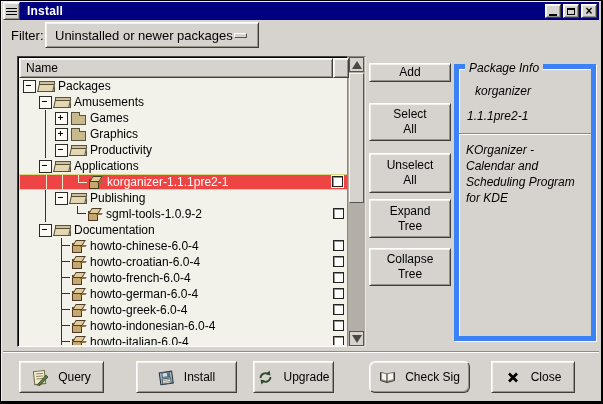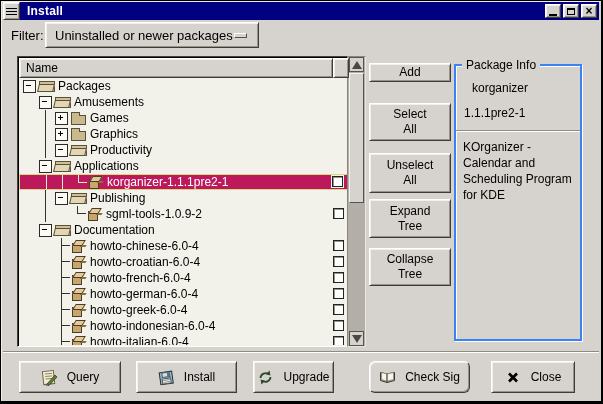--- a/index.html
+++ b/index.html
@@ -74,22 +74,22 @@
   .vscroll{position:absolute;left:346px;top:55px;width:19px;height:291px;background:#b3afa8;border:1px solid;border-color:#8a867e #e8e6e0 #e8e6e0 #8a867e;}
   .sb-btn{position:absolute;left:1px;width:15px;height:15px;background:#d6d3ce;border:1px solid #55534d;display:flex;align-items:center;justify-content:center;}
   .sb-up{top:0;}
   .sb-down{bottom:0;}
   .tri-up{width:0;height:0;border-left:5px solid transparent;border-right:5px solid transparent;border-bottom:8px solid #4a4840;}
   .tri-down{width:0;height:0;border-left:5px solid transparent;border-right:5px solid transparent;border-top:8px solid #4a4840;}
   .sb-thumb{position:absolute;left:1px;top:16px;width:15px;height:130px;background:#d6d3ce;border:1px solid;border-color:#f4f2ec #55534d #55534d #f4f2ec;}
   
   .side-btn{position:absolute;left:368px;width:82px;display:flex;align-items:center;justify-content:center;text-align:center;white-space:pre-line;cursor:default;line-height:15px;}
   
-  .pkginfo{position:absolute;left:453px;top:63px;width:128px;height:277px;
-    border:2px solid #3b82f6;box-shadow:inset 1px 1px 0 #fff,1px 1px 0 #fff;}
+  .pkginfo{position:absolute;left:453px;top:63px;width:142px;height:277px;
+    border:5px solid #3b82f6;box-shadow:inset 1px 1px 0 #fff,1px 1px 0 #fff;font-style:italic;}
   .pi-legend{position:absolute;left:6px;top:-8px;background:#d6d3ce;padding:0 4px;}
   .pi-name{margin:15px 16px 0;}
   .pi-version{margin:11px 8px 0;}
   .pi-sep{margin:10px 0 7px;}
   .pi-desc{margin:0 7px;line-height:16px;}
   
   .hsep{position:absolute;left:2px;right:2px;top:350px;}
   .bottom-btn{position:absolute;top:360px;height:32px;display:flex;align-items:center;justify-content:center;gap:9px;cursor:default;}
   .bicon{width:17px;height:17px;flex:none;}
 </style>
@@ -178,21 +178,21 @@
   </div>
         <div class="trow">
     <span class="cells" style="display: flex;">
             <span class="cell blank"></span>
           </span>
     <span class="ctrl minus"></span>
     <span class="ticon folder-open"></span>
     <span class="tlabel">Applications</span>
 
   </div>
-        <div class="trow sel" style="background: #be185d; border-color: rgb(216, 216, 126);">
+        <div class="trow sel" style="background: #ef4444; border-color: rgb(216, 216, 126);">
     <span class="cells" style="display: flex;">
             <span class="cell blank"></span>
             <span class="cell line"></span>
             <span class="cell line"></span>
           </span>
     <span class="ctrl end"></span>
     <span class="ticon package"></span>
     <span class="tlabel">korganizer-1.1.1pre2-1</span>
     <span class="tcheck"></span>
   </div>
@@ -324,21 +324,21 @@
   <div class="pkginfo">
     <span class="pi-legend">Package Info</span>
     <div class="pi-name">korganizer</div>
     <div class="pi-version">1.1.1pre2-1</div>
     <div class="pi-sep etched"></div>
     <div class="pi-desc">KOrganizer - Calendar and Scheduling Program for KDE</div>
   </div>
 
   <div class="hsep etched"></div>
   <div id="bottom-bar">
-      <div class="bottom-btn raised" style="left: 18px; width: 102px;">
+      <div class="bottom-btn raised" style="left: 18px; width: 85px;">
         <svg class="bicon" viewBox="0 0 17 17">
     <rect x="2" y="2" width="11" height="13" fill="#f3ecd2" stroke="#6e6848" transform="rotate(-6 8 8)"></rect>
     <line x1="4" y1="5" x2="11" y2="4.4" stroke="#8d8668"></line>
           <line x1="4.2" y1="7.5" x2="11.2" y2="6.9" stroke="#8d8668"></line>
           <line x1="4.4" y1="10" x2="11.4" y2="9.4" stroke="#8d8668"></line>
     <polygon points="6,15 14,6 16,8 8,16.5" fill="#5a7a3a" stroke="#2e3c1c" stroke-width="0.7"></polygon>
     <polygon points="6,15 8,16.5 5.2,16.8" fill="#e8d8a8" stroke="#2e3c1c" stroke-width="0.6"></polygon>
   </svg>
         <span>Query</span>
       </div>

